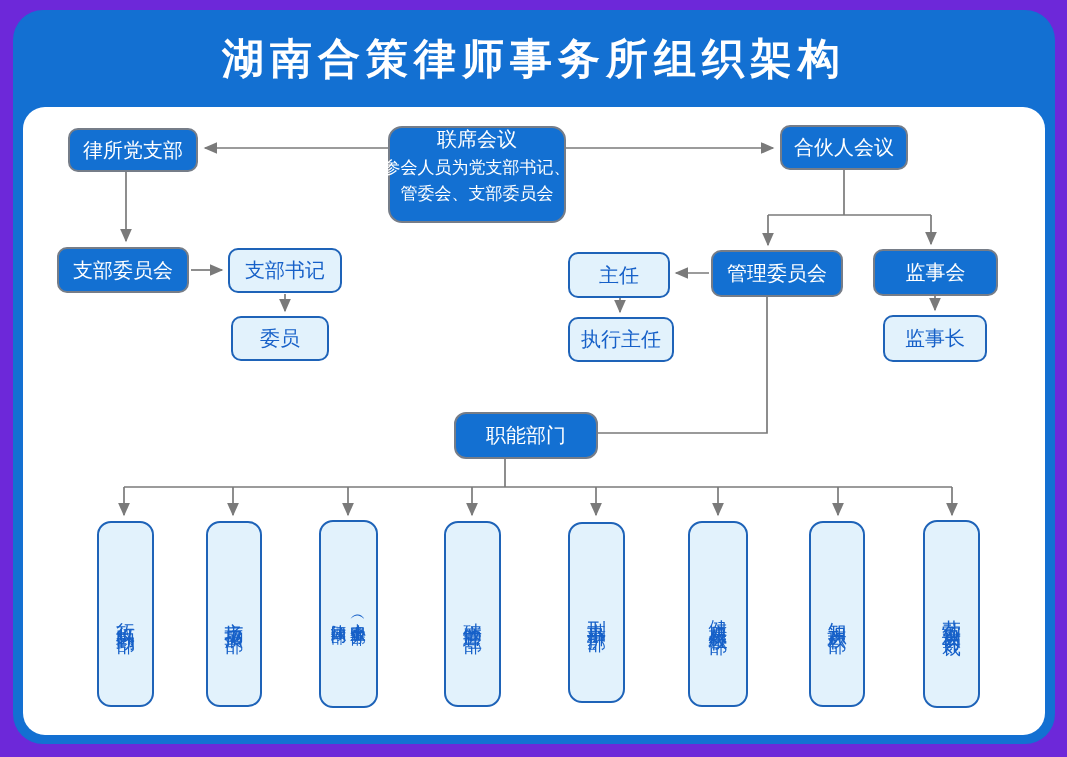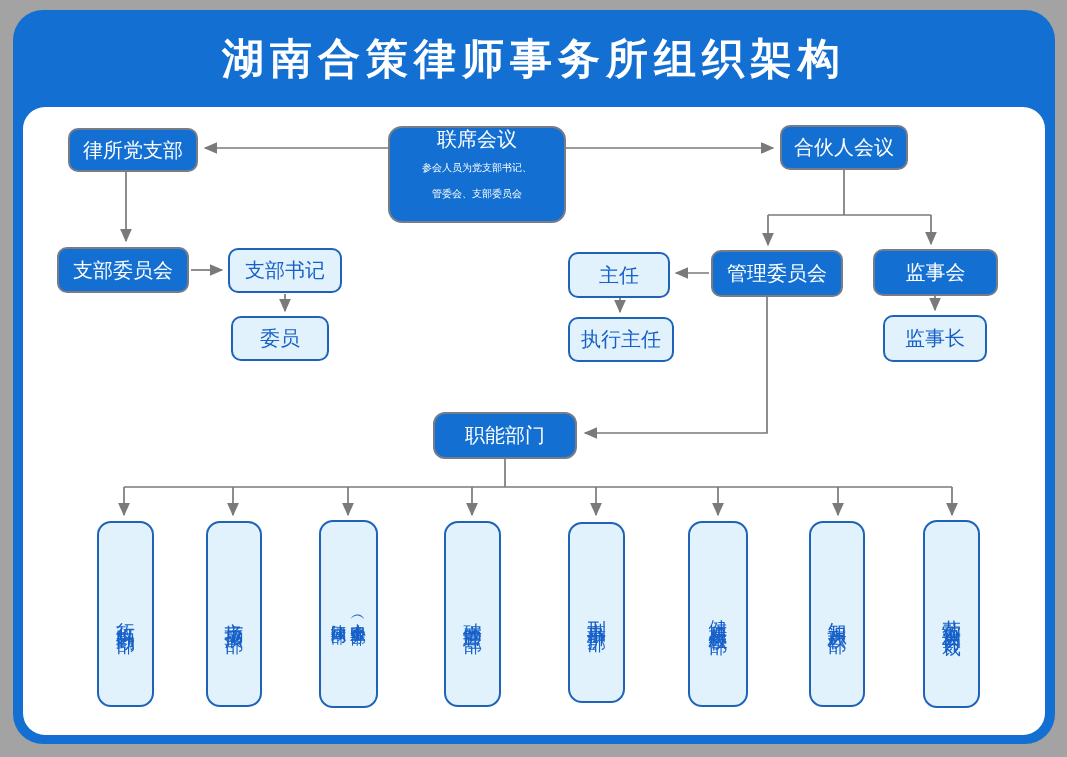--- a/index.html
+++ b/index.html
@@ -6,21 +6,21 @@
     --primary:#1370d2;
     --light_fill:#e2f2fc;
     --light_border:#1e63b8;
     --light_text:#1660c8;
     --line:#7a7a7a;
     --box_border:#767d88;
   }
   *{box-sizing:border-box;}
   html,body{margin:0;padding:0;background:#fff;}
   body{font-family:"Liberation Sans","DejaVu Sans",sans-serif;}
-  .page{position:relative;width:1067px;height:757px;background:#a3a3a3;overflow:hidden;}
+  .page{position:relative;width:1067px;height:757px;background:#6d28d9;overflow:hidden;}
 
   .frame{position:absolute;left:13px;top:10px;width:1042px;height:734px;
          background:var(--primary);border-radius:30px;}
   .header{position:absolute;left:0;top:0;width:100%;height:97px;
           display:flex;align-items:center;justify-content:center;}
   .title{margin:0;color:#ffffff;font-size:42px;font-weight:bold;letter-spacing:6px;white-space:nowrap;}
   .canvas{position:absolute;left:10px;right:10px;top:97px;bottom:9px;
           background:#ffffff;border-radius:22px;}
 
   .connectors{position:absolute;left:0;top:0;width:1067px;height:757px;pointer-events:none;}
@@ -29,21 +29,21 @@
 
   .node{position:absolute;display:flex;align-items:center;justify-content:center;
         font-size:20px;line-height:1.15;white-space:nowrap;}
   .solid{background:var(--primary);color:#ffffff;border:2px solid var(--box_border);
          border-radius:10px;font-weight:500;}
   .light{background:var(--light_fill);color:var(--light_text);
          border:2px solid var(--light_border);border-radius:10px;font-weight:500;}
 
   .joint{flex-direction:column;justify-content:flex-start;border-radius:14px;}
   .joint .joint-title{font-size:20px;font-weight:500;}
-  .joint .joint-note{font-size:10px;font-weight:400;line-height:26px;margin-top:4px;text-align:center;}
+  .joint .joint-note{font-size:17px;font-weight:400;line-height:26px;margin-top:4px;text-align:center;}
 
   .dept{writing-mode:vertical-rl;text-align:center;white-space:pre-line;
         background:var(--light_fill);color:var(--light_text);
         border:2px solid var(--light_border);border-radius:14px;
         font-size:19px;font-weight:500;letter-spacing:3px;
         display:flex;align-items:center;justify-content:center;position:absolute;}
   .dept.small{font-size:15.5px;letter-spacing:1px;line-height:1.25;}
 </style>
 </head>
 <body>
@@ -119,21 +119,21 @@
   <div class="node light" style="left:568px;top:252px;width:102px;height:46px;">主任</div>
 
   <div class="node light" style="left:568px;top:317px;width:106px;height:45px;">执行主任</div>
 
   <div class="node solid" style="left:711px;top:250px;width:132px;height:47px;">管理委员会</div>
 
   <div class="node solid" style="left:873px;top:249px;width:125px;height:47px;">监事会</div>
 
   <div class="node light" style="left:883px;top:315px;width:104px;height:47px;">监事长</div>
 
-  <div class="node solid" style="left:433px;top:412px;width:144px;height:47px;border-radius:12px;">职能部门</div>
+  <div class="node solid" style="left:454px;top:412px;width:144px;height:47px;border-radius:12px;">职能部门</div>
 
   <div class="dept" style="left:97px;top:521px;width:57px;height:186px;">
     <span>行政内勤部</span>
   </div>
   <div class="dept" style="left:206px;top:521px;width:56px;height:186px;">
     <span>市场拓展部</span>
   </div>
   <div class="dept small" style="left:319px;top:520px;width:59px;height:188px;">
     <span>（中小企业服务部）
 法律顾问部</span>

